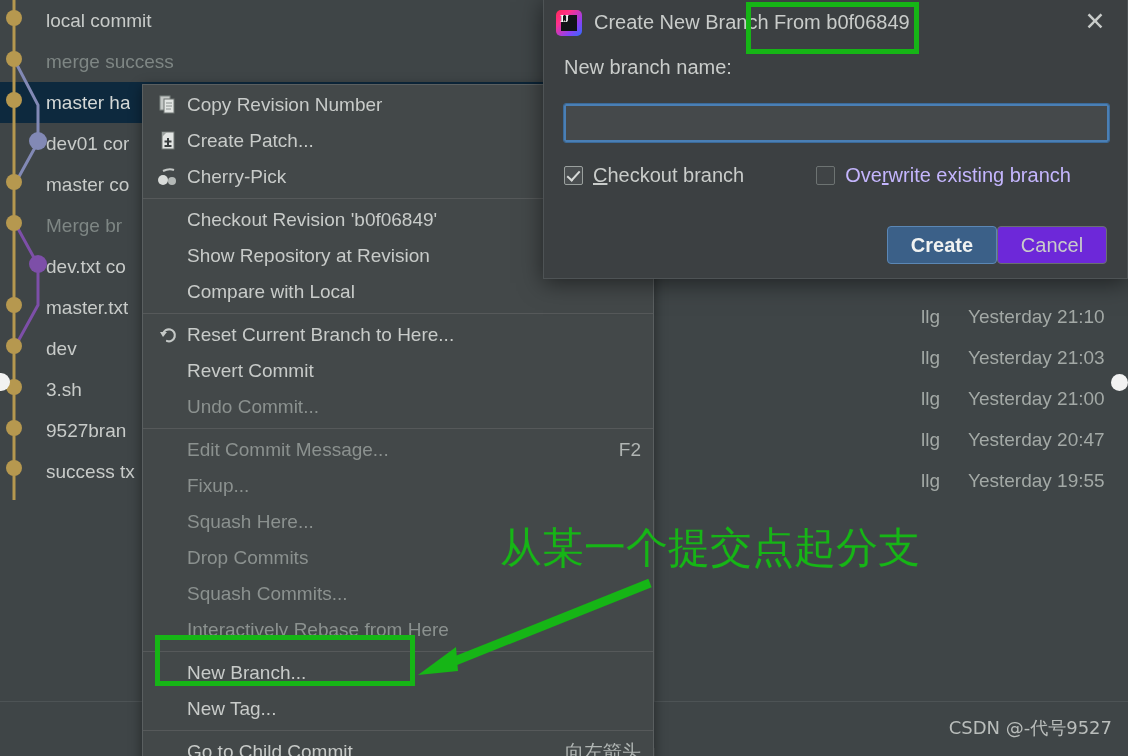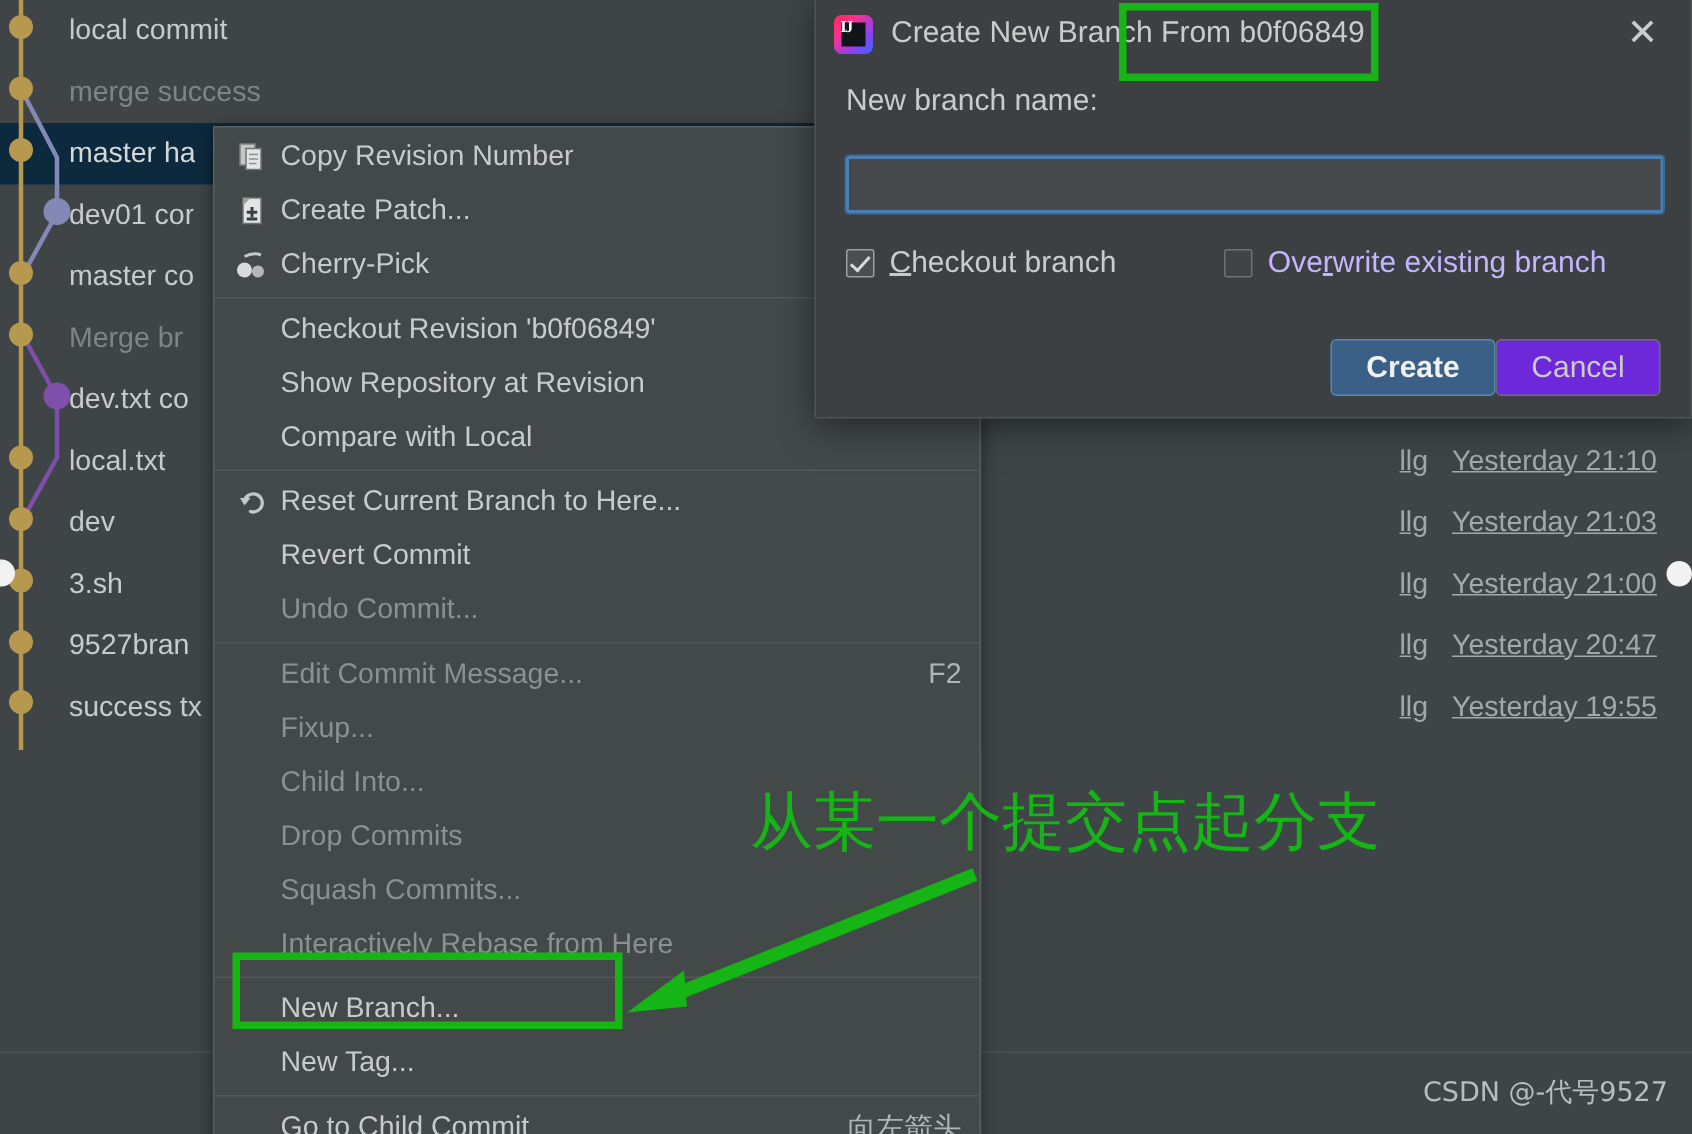--- a/index.html
+++ b/index.html
@@ -41,26 +41,25 @@
     overflow: hidden;
     padding-left: 4px;
   }
   .subject-cell.dim { color: #7e8684; }
   .subject-cell.bright { color: #d4d8d6; }
   .meta-cell {
     position: absolute;
     right: 0; top: 0;
     height: 41px;
     display: flex;
-    align-items: center;
-    gap: 16px;
+    align-items: flex-end;
+    gap: 28px;
     padding-right: 8px;
     font-size: 19px;
     color: #a3a9a6;
-    text-decoration: underline;
   }
   .meta-author { width: 34px; text-align: right; }
   .meta-date { width: 152px; text-align: left; }
 
   
   .ctx-menu {
     position: absolute;
     left: 142px; top: 84px;
     width: 512px;
     background: #434849;
@@ -312,21 +311,21 @@
       <div class="log-row">
         <div class="graph-cell"></div>
         <div class="subject-cell dim">Merge br</div>
       </div>
       <div class="log-row">
         <div class="graph-cell"></div>
         <div class="subject-cell">dev.txt co</div>
       </div>
       <div class="log-row">
         <div class="graph-cell"></div>
-        <div class="subject-cell">local.txt</div>
+        <div class="subject-cell">master.txt</div>
         <div class="meta-cell">
           <span class="meta-author">llg</span>
           <span class="meta-date">Yesterday 21:10</span>
         </div>
       </div>
       <div class="log-row">
         <div class="graph-cell"></div>
         <div class="subject-cell">dev</div>
         <div class="meta-cell">
           <span class="meta-author">llg</span>
@@ -463,21 +462,21 @@
         <span class="ic"></span>
         <span class="lbl">Edit Commit Message...</span>
         <span class="acc">F2</span>
       </div>
       <div class="ctx-item disabled">
         <span class="ic"></span>
         <span class="lbl">Fixup...</span>
       </div>
       <div class="ctx-item disabled">
         <span class="ic"></span>
-        <span class="lbl">Child Into...</span>
+        <span class="lbl">Squash Here...</span>
       </div>
       <div class="ctx-item disabled">
         <span class="ic"></span>
         <span class="lbl">Drop Commits</span>
       </div>
       <div class="ctx-item disabled">
         <span class="ic"></span>
         <span class="lbl">Squash Commits...</span>
       </div>
       <div class="ctx-item disabled">

